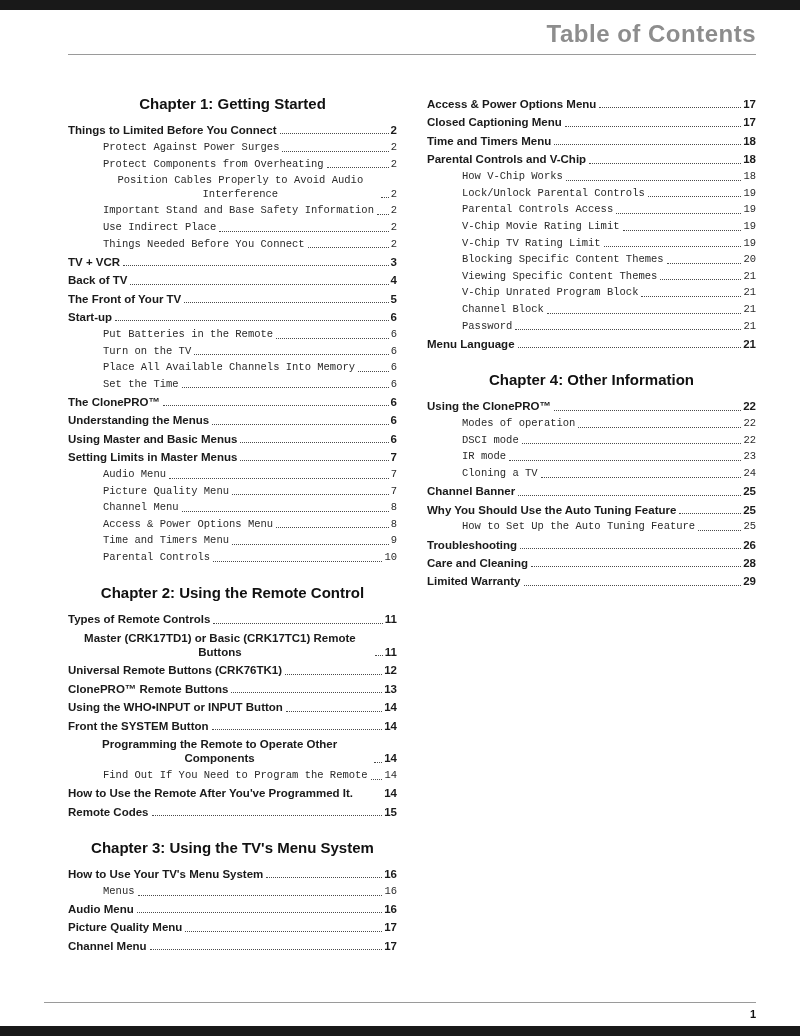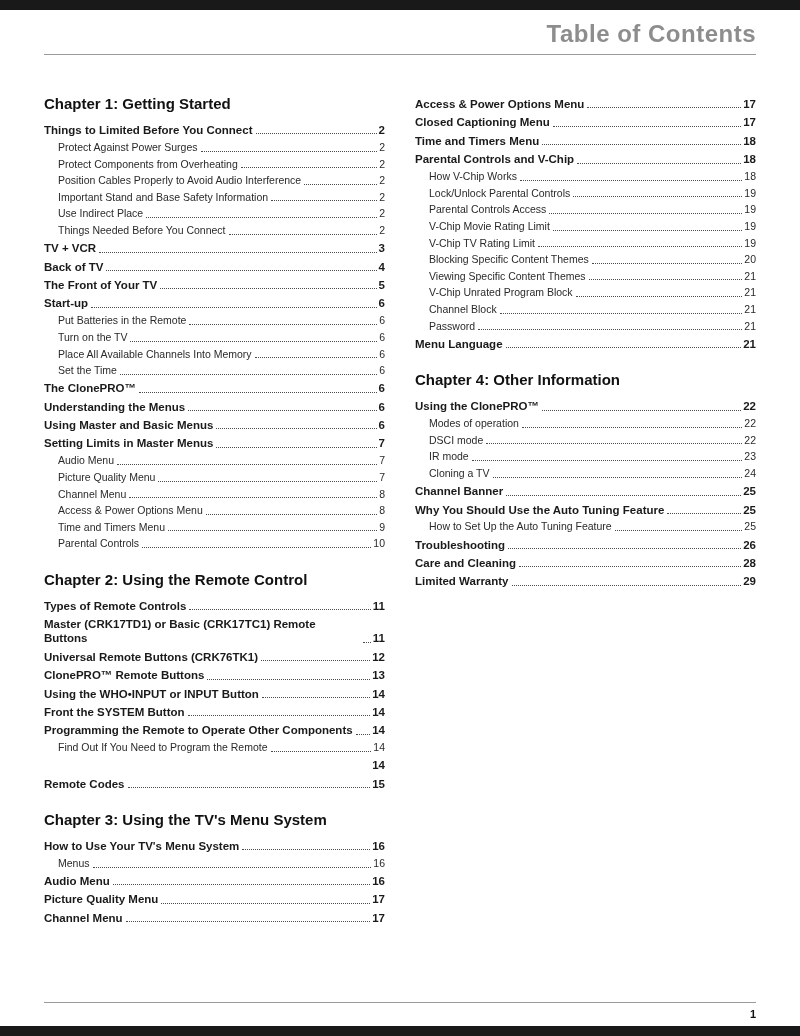--- a/index.html
+++ b/index.html
@@ -1,49 +1,50 @@
 <!DOCTYPE html>
 <html><head>
 <meta charset="utf-8">
 <style>
   * { box-sizing: border-box; }
   html, body { margin: 0; padding: 0; background: #ffffff; }
   .page {
     width: 800px; height: 1036px; margin: 0 auto; position: relative;
     background: #ffffff; color: #1a1a1a; overflow: hidden;
     font-family: "Liberation Sans", sans-serif;
+    padding-left: 24px;
   }
   .top-bar, .bottom-bar { position: absolute; left: 0; width: 100%; height: 10px; background: #191919; }
   .top-bar { top: 0; }
   .bottom-bar { bottom: 0; }
 
   .header { padding: 20px 44px 0 44px; }
   .header-title {
     margin: 0; text-align: right; font-size: 24px; font-weight: bold;
     color: #8d8d8d; letter-spacing: 0.5px;
   }
   .header-rule { border-bottom: 1px solid #9a9a9a; margin-top: 6px; }
 
-  .columns { display: flex; gap: 30px; padding: 40px 44px 0 44px; align-items: flex-start; }
+  .columns { display: flex; gap: 30px; padding: 40px 44px 0 44px; align-items: flex-start; text-align: center; }
   .col { flex: 1 1 0; min-width: 0; }
 
   .chapter { font-size: 15px; font-weight: bold; margin: 18px 0 9px 0; color: #111; }
   .col .chapter:first-child { margin-top: 0; }
 
   .entry { display: flex; align-items: flex-end; }
   .entry .lbl { }
   .entry .leader {
     flex: 1 1 auto; min-width: 8px;
     border-bottom: 1.5px dotted #4a4a4a;
     margin: 0 2px 3px 3px;
   }
   .entry.no-leader .leader { border-bottom: none; min-width: 4px; }
 
   .l1 { font-size: 11.5px; font-weight: bold; line-height: 1.25; padding: 2px 0; }
-  .l2 { font-size: 10.5px; font-weight: normal; line-height: 1.3; padding: 1.5px 0; margin-left: 14px; color: #2a2a2a; }
+  .l2 { font-size: 10.5px; font-weight: normal; line-height: 1.3; padding: 1.5px 0; margin-left: 35px; color: #2a2a2a; font-family: Liberation Mono, monospace; }
 
   .footer { position: absolute; left: 44px; right: 44px; bottom: 16px; }
   .footer-rule { border-bottom: 1px solid #9a9a9a; }
   .page-number { text-align: right; font-size: 11px; font-weight: bold; padding-top: 5px; color: #111; }
 </style>
 </head>
 <body>
 
 <div class="page">
   <div class="top-bar"></div>
@@ -216,20 +217,21 @@
           <span class="lbl">Programming the Remote to Operate Other Components</span>
           <span class="leader"></span>
           <span class="pg">14</span>
         </div>
         <div class="entry l2">
           <span class="lbl">Find Out If You Need to Program the Remote</span>
           <span class="leader"></span>
           <span class="pg">14</span>
         </div>
         <div class="entry l1 no-leader">
+          <span class="lbl">How to Use the Remote After You've Programmed It.</span>
           <span class="leader"></span>
           <span class="pg">14</span>
         </div>
         <div class="entry l1">
           <span class="lbl">Remote Codes</span>
           <span class="leader"></span>
           <span class="pg">15</span>
         </div>
         <div class="chapter">Chapter 3: Using the TV's Menu System</div>
         <div class="entry l1">

